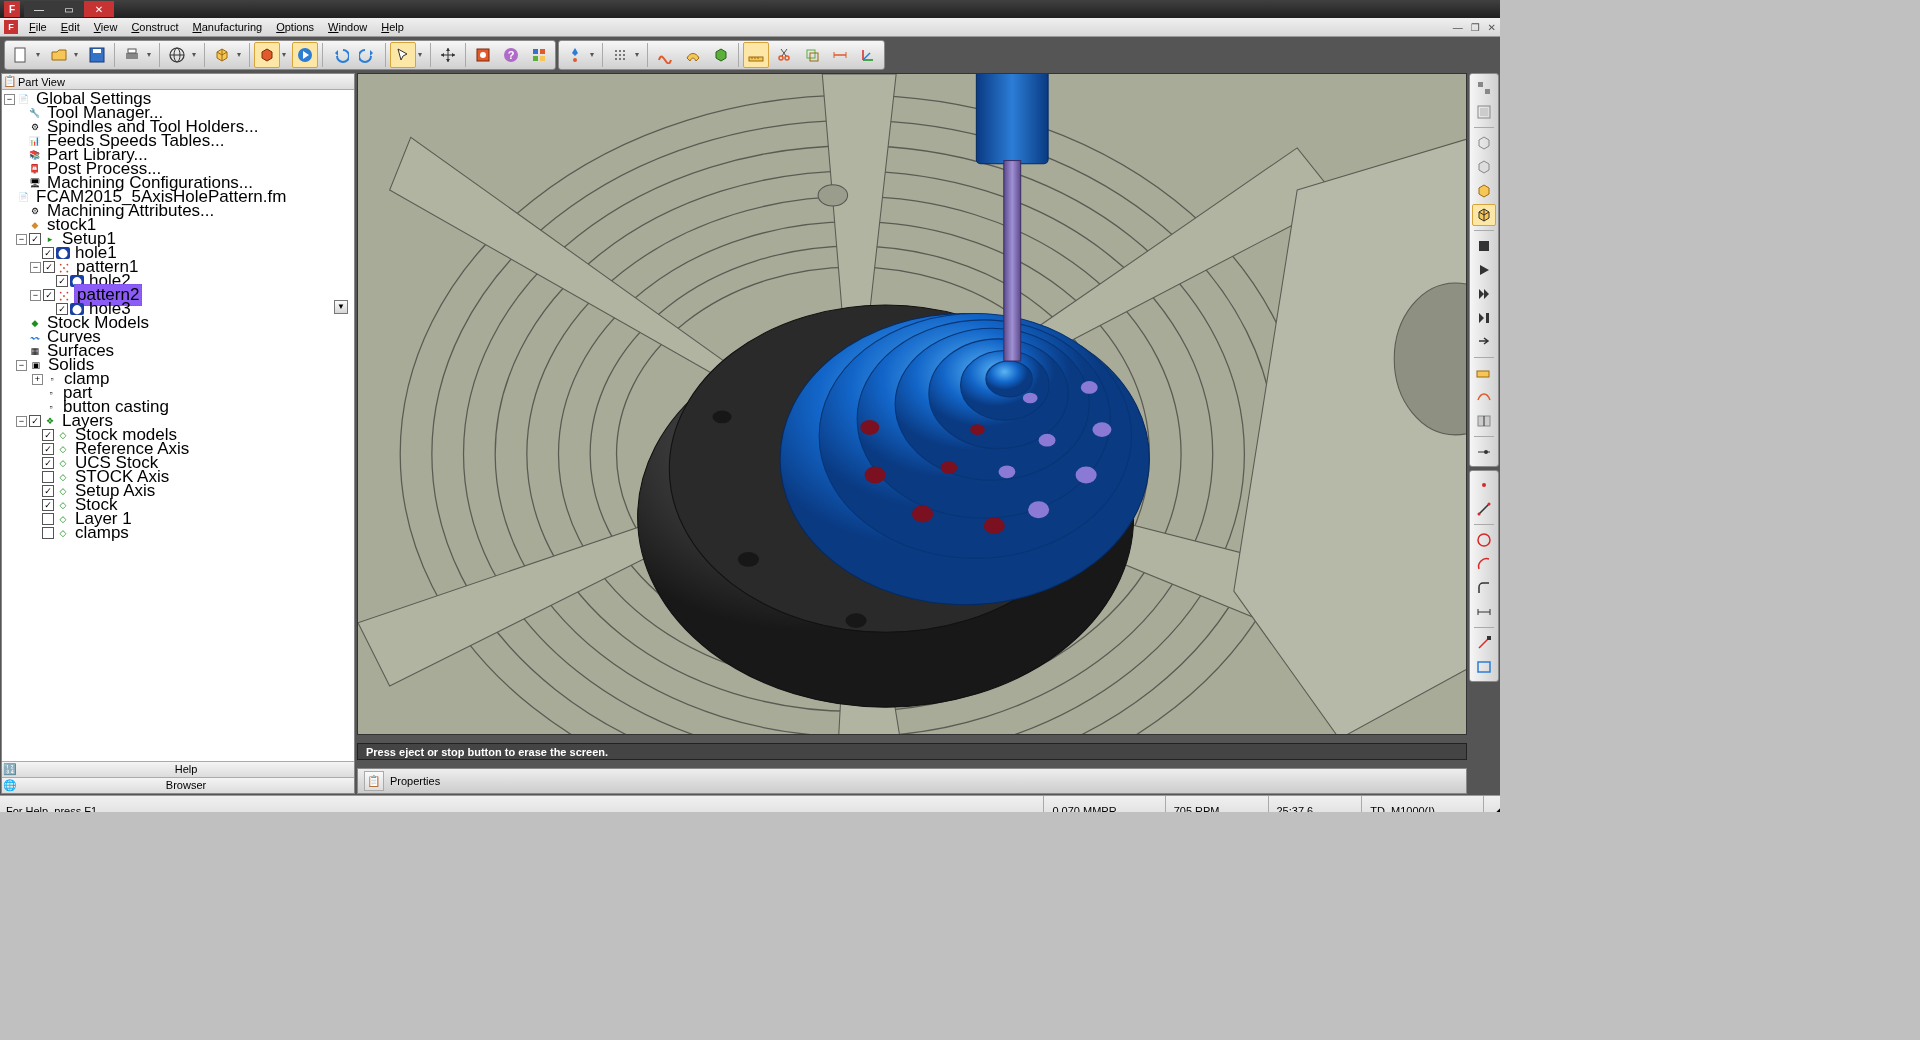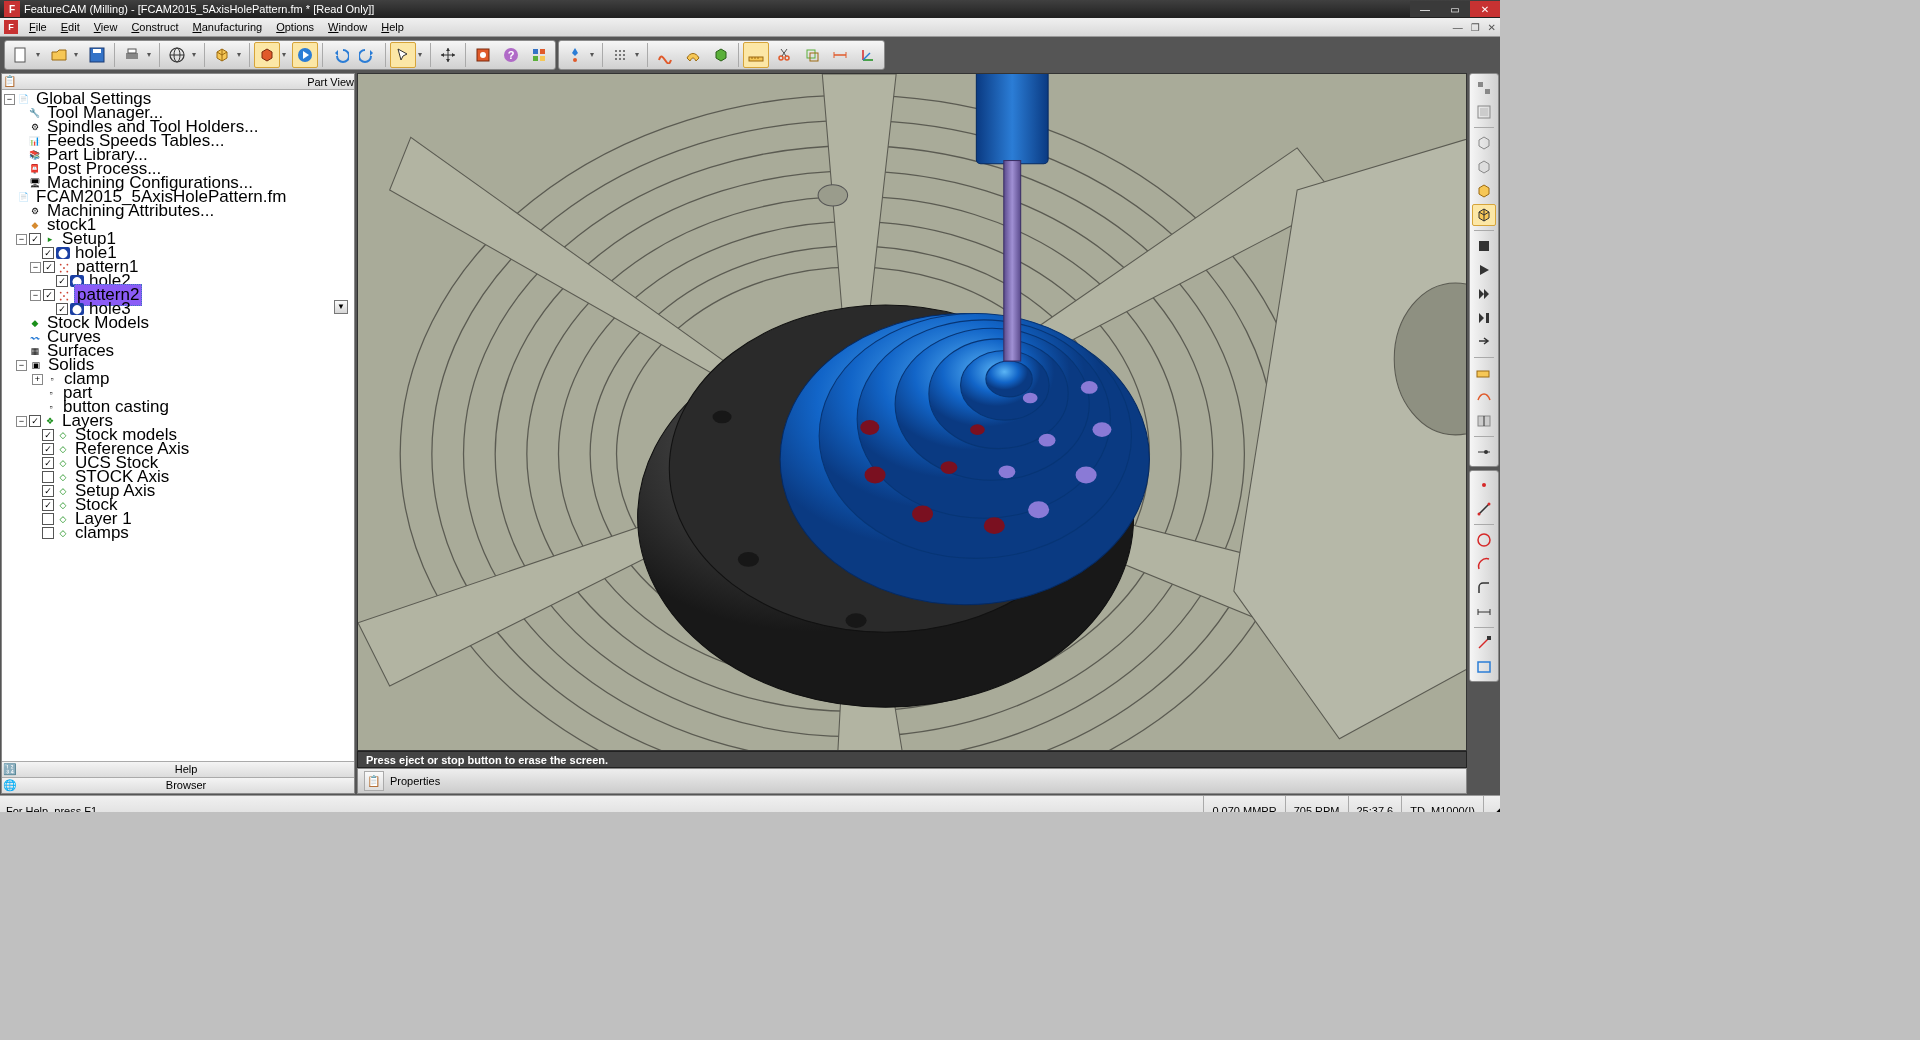--- a/index.html
+++ b/index.html
@@ -32,61 +32,60 @@
 .tsep { width:1px; height:24px; background:#aaa; margin:0 2px; }
 .dd { width:8px; font-size:8px; color:#555; }
 
 
 .main { display:flex; height: calc(100% - 18px - 19px - 35px - 17px); background:#555; }
 
 
 .sidebar { width: 354px; background:#fff; display:flex; flex-direction:column; border:1px solid #888; margin:1px; }
 .sidebar .partview-hdr { height: 16px; background: linear-gradient(#f4f4f4,#dcdcdc); border-bottom:1px solid #aaa; display:flex; align-items:center; }
 .sidebar .partview-hdr .icn { width:16px; text-align:center; }
-.sidebar .partview-hdr .lbl { flex:1; text-align:right; font-size:11px; }
+.sidebar .partview-hdr .lbl { flex:1; text-align:left; font-size:11px; }
 .tree { flex:1; overflow:auto; padding:2px 0; position:relative; }
 .tree .node { display:flex; align-items:center; height:14px; white-space:nowrap; }
 .tree .node .exp { width:11px; height:11px; border:1px solid #888; font-size:9px; line-height:8px; text-align:center; margin-right:2px; background:#fff; }
 .tree .node .noexp { width:11px; margin-right:2px; }
 .tree .node .chk { width:12px; height:12px; border:1px solid #555; margin-right:2px; font-size:9px; line-height:10px; text-align:center; background:#fff; }
 .tree .node .ico { width:14px; height:12px; margin-right:3px; display:inline-flex; align-items:center; justify-content:center; font-size:9px; }
 .tree .node .lbl { font-size:17px; padding:0 2px; }
 .tree .node .lbl.sel { background:#8b5cf6; border:1px dotted #3a7abd; }
 .tree .ddl { position:absolute; right:6px; top:210px; width:14px; height:14px; border:1px solid #777; background:linear-gradient(#fbfbfb,#d6d6d6); font-size:8px; text-align:center; line-height:12px; }
 .sidebar .tabbar { height:16px; background:linear-gradient(#f4f4f4,#dcdcdc); border-top:1px solid #aaa; text-align:center; font-size:11px; line-height:15px; }
 .sidebar .tabbar .ticn { float:left; width:16px; }
 
 
-.center { flex:1; display:flex; flex-direction:column; margin:1px; }
+.center { flex:1; display:flex; flex-direction:column; margin:1px;gap:8px; }
 .viewport { flex:1; position:relative; background:#9b9e86; border:1px solid #333; overflow:hidden; }
 .viewport .toolbox-tab { position:absolute; left:0; top:0; width:14px; background:linear-gradient(90deg,#f4f4f4,#d8d8d8); border-right:1px solid #888; padding:4px 1px; font-size:9px; writing-mode:vertical-rl; text-orientation:upright; letter-spacing:-1px; }
 .viewport .results-tab { position:absolute; right:0; top:0; width:14px; background:linear-gradient(90deg,#d8d8d8,#f4f4f4); border-left:1px solid #888; padding:4px 1px; font-size:9px; writing-mode:vertical-rl; text-orientation:upright; letter-spacing:-1px; }
 .viewport .scene { position:absolute; inset:0; }
 .msgbar { height:17px; background:#444; color:#fff; font-size:10px; font-weight:bold; padding:2px 8px; border:1px solid #222; }
 .propbar { height:26px; background:linear-gradient(#eee,#ccc); border:1px solid #888; display:flex; align-items:center; padding:2px 6px; gap:6px; }
 .propbar .pico { width:20px; height:20px; border:1px solid #aaa; background:linear-gradient(#fafafa,#ddd); display:flex;align-items:center;justify-content:center; }
 
 
 .rightbar { width:30px; background:#555; margin:1px; display:flex; flex-direction:column; }
 .rightbar .rgrp { background:linear-gradient(90deg,#f6f6f6,#d0d0d0); border:1px solid #8a8a8a; border-radius:3px; margin-bottom:3px; display:flex; flex-direction:column; align-items:center; padding:3px 0; gap:2px; }
 .rightbar .rbtn { width:24px; height:22px; display:flex; align-items:center; justify-content:center; border-radius:2px; }
 .rightbar .rbtn.sel { background:#fce7a6; border:1px solid #d6a43a; }
 .rightbar .rsep { height:1px; width:20px; background:#aaa; margin:2px 0; }
 
 
-.statusbar { height:31px; background:linear-gradient(#f0f0f0,#d8d8d8); display:flex; align-items:center; border-top:1px solid #999; font-size:11px; }
+.statusbar { height:31px; background:linear-gradient(#f0f0f0,#d8d8d8); display:flex; align-items:center; border-top:1px solid #999; font-size:11px;gap:40px; }
 .statusbar .cell { padding:0 8px; border-left:1px solid #aaa; height:100%; display:flex; align-items:center; }
 .statusbar .help { flex:1; padding-left:6px; }
 </style>
 </head>
 <body>
 
 <div class="titlebar">
   <div class="appicon">F</div>
-  <div class="title">FeatureCAM (Milling) - [FCAM2015_5AxisHolePattern.fm * [Read Only]]</div>
   <div class="winbtns">
     <div class="winbtn min">—</div>
     <div class="winbtn max">▭</div>
     <div class="winbtn close">✕</div>
   </div>
 </div>
 
 <div class="menubar">
   <div class="appicon2">F</div>
   <div class="menuitem"><u>F</u><span>ile</span></div>

